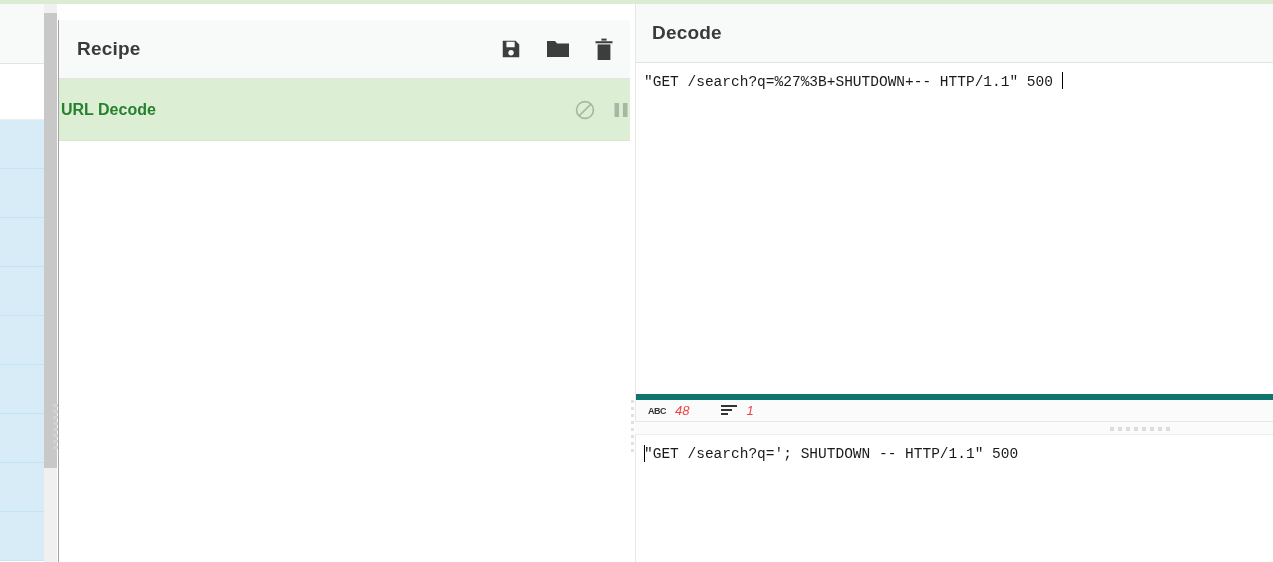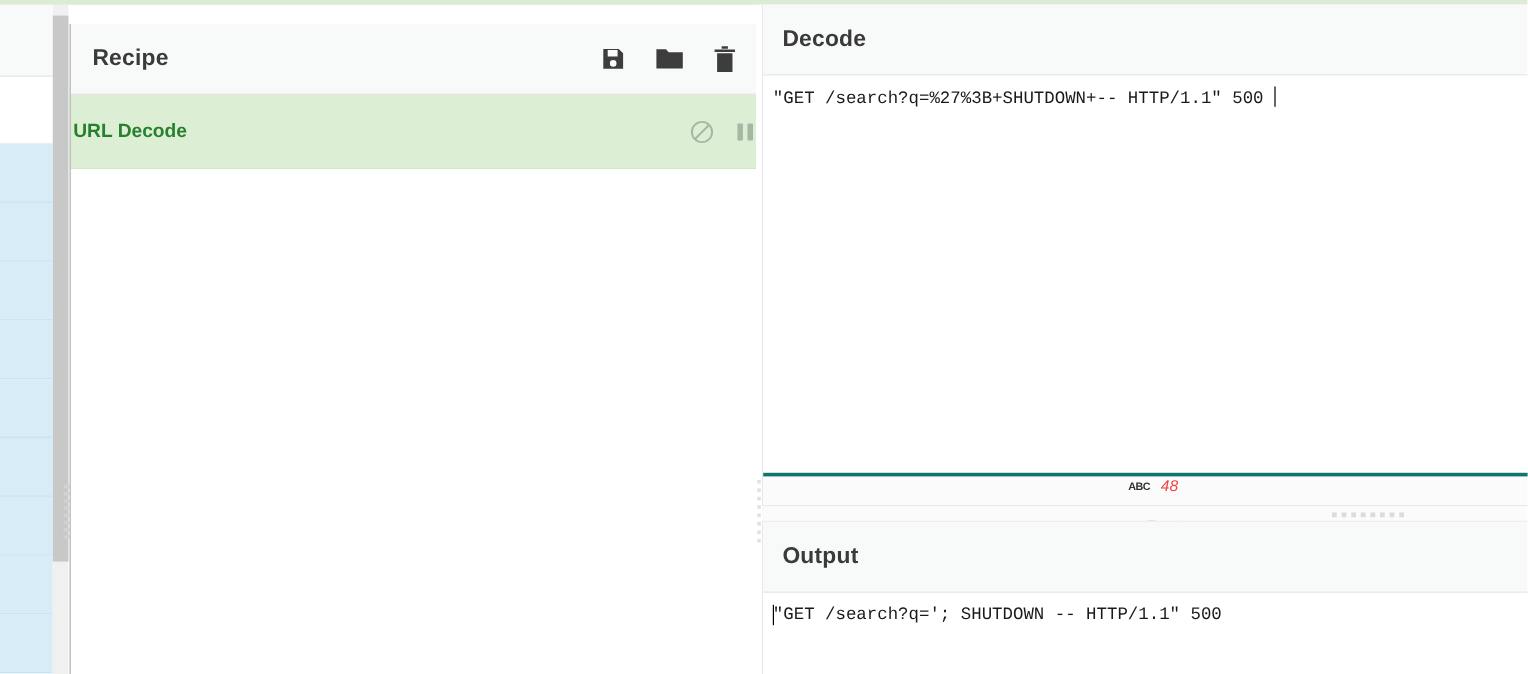--- a/index.html
+++ b/index.html
@@ -173,26 +173,25 @@
   .caret-lead {
     position: absolute; left: 8px; top: 10px;
     width: 1px; height: 17px;
     background: #000000;
   }
 
   .io-status {
     position: absolute; left: 0; bottom: 0;
     width: 638px; height: 28px;
     background: #fbfbfb;
-    border-top: 3px solid #0f766e;
+    border-top: 6px solid #0f766e;
     border-bottom: 1px solid #e6e6e6;
     display: flex; align-items: center;
     padding-left: 12px;
     gap: 10px;
-    flex-direction: column;
   }
   .status-chunk {
     display: flex; align-items: center; gap: 9px;
   }
   .status-chunk + .status-chunk { margin-left: 22px; }
   .status-val {
     font-size: 13px;
     color: #ef4444;
     font-family: "Liberation Sans", sans-serif;
     font-style: italic;
@@ -364,21 +363,18 @@
       <i></i>
       <i></i>
       <i></i>
       <i></i>
       <i></i>
       <i></i>
       <i></i>
     </div>
 
     <div class="output-panel">
-      <div class="io-title-bar">
-        <span class="panel-title">Output</span>
-      </div>
       <div class="editor output-editor"><span class="caret-lead"></span><span>"GET /search?q='; SHUTDOWN -- HTTP/1.1" 500</span></div>
     </div>
 
   </div>
 
 </div>
 
 </body></html>

